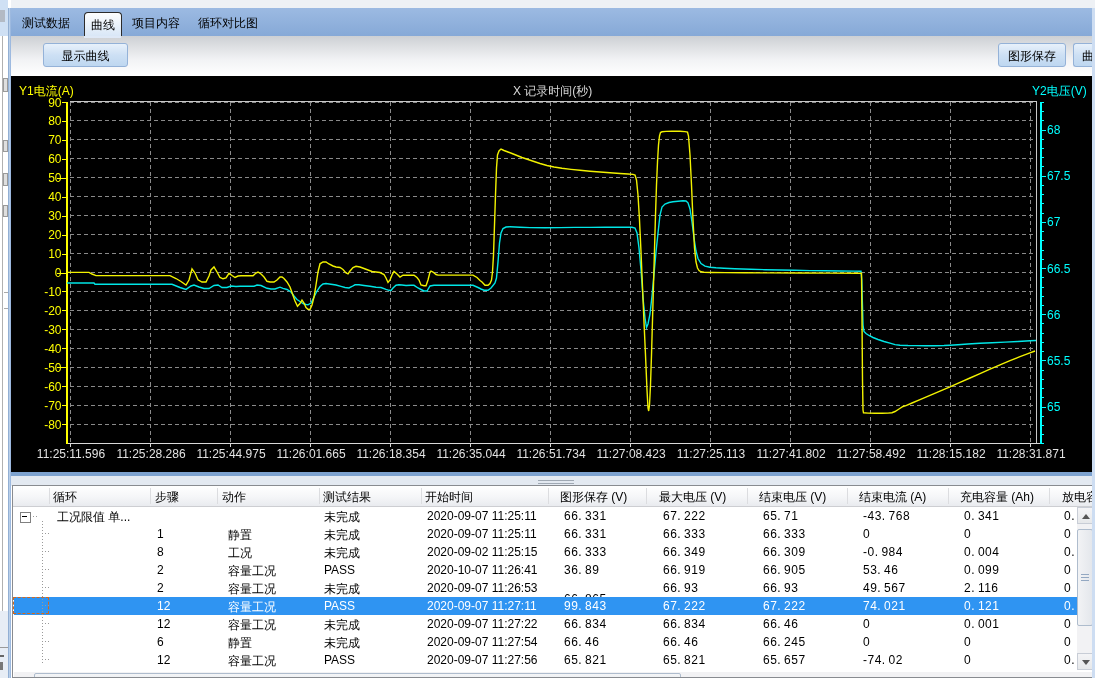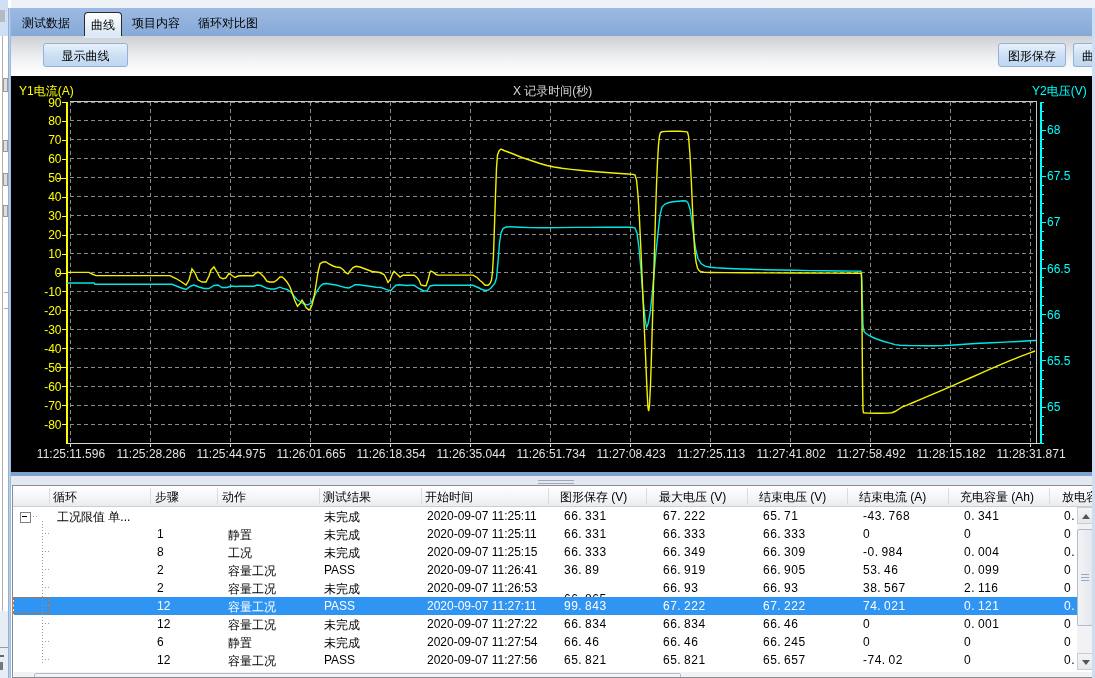--- a/index.html
+++ b/index.html
@@ -253,49 +253,49 @@
 <span style="position:absolute;left:649px;top:2px;letter-spacing:0.5px">66. 333</span>
 <span style="position:absolute;left:749px;top:2px;letter-spacing:0.5px">66. 333</span>
 <span style="position:absolute;left:849px;top:2px;letter-spacing:0.5px">0</span>
 <span style="position:absolute;left:950px;top:2px;letter-spacing:0.5px">0</span>
 <span style="position:absolute;left:1050px;top:2px;letter-spacing:0.5px">0</span>
 </div>
 <div style="position:absolute;left:1px;top:57px;width:1063px;height:18px;">
 <span style="position:absolute;left:143px;top:2px">8</span>
 <span style="position:absolute;left:214px;top:2px;white-space:nowrap">工况</span>
 <span style="position:absolute;left:310px;top:2px;white-space:nowrap">未完成</span>
-<span style="position:absolute;left:413px;top:2px;white-space:nowrap">2020-09-07 11:25:15</span>
+<span style="position:absolute;left:413px;top:2px;white-space:nowrap">2020-09-02 11:25:15</span>
 <span style="position:absolute;left:550px;top:2px;letter-spacing:0.5px">66. 333</span>
 <span style="position:absolute;left:649px;top:2px;letter-spacing:0.5px">66. 349</span>
 <span style="position:absolute;left:749px;top:2px;letter-spacing:0.5px">66. 309</span>
 <span style="position:absolute;left:849px;top:2px;letter-spacing:0.5px">-0. 984</span>
 <span style="position:absolute;left:950px;top:2px;letter-spacing:0.5px">0. 004</span>
 <span style="position:absolute;left:1050px;top:2px;letter-spacing:0.5px">0.</span>
 </div>
 <div style="position:absolute;left:1px;top:75px;width:1063px;height:18px;">
 <span style="position:absolute;left:143px;top:2px">2</span>
 <span style="position:absolute;left:214px;top:2px;white-space:nowrap">容量工况</span>
 <span style="position:absolute;left:310px;top:2px;white-space:nowrap">PASS</span>
-<span style="position:absolute;left:413px;top:2px;white-space:nowrap">2020-09-07 11:26:41</span>
+<span style="position:absolute;left:413px;top:2px;white-space:nowrap">2020-10-07 11:26:41</span>
 <span style="position:absolute;left:550px;top:2px;letter-spacing:0.5px">36. 89</span>
 <span style="position:absolute;left:649px;top:2px;letter-spacing:0.5px">66. 919</span>
 <span style="position:absolute;left:749px;top:2px;letter-spacing:0.5px">66. 905</span>
 <span style="position:absolute;left:849px;top:2px;letter-spacing:0.5px">53. 46</span>
 <span style="position:absolute;left:950px;top:2px;letter-spacing:0.5px">0. 099</span>
 <span style="position:absolute;left:1050px;top:2px;letter-spacing:0.5px">0</span>
 </div>
 <div style="position:absolute;left:1px;top:93px;width:1063px;height:18px;">
 <span style="position:absolute;left:143px;top:2px">2</span>
 <span style="position:absolute;left:214px;top:2px;white-space:nowrap">容量工况</span>
 <span style="position:absolute;left:310px;top:2px;white-space:nowrap">未完成</span>
 <span style="position:absolute;left:413px;top:2px;white-space:nowrap">2020-09-07 11:26:53</span>
 <span style="position:absolute;left:550px;top:13px;letter-spacing:0.5px">66. 865</span>
 <span style="position:absolute;left:649px;top:2px;letter-spacing:0.5px">66. 93</span>
 <span style="position:absolute;left:749px;top:2px;letter-spacing:0.5px">66. 93</span>
-<span style="position:absolute;left:849px;top:2px;letter-spacing:0.5px">38. 567</span>
+<span style="position:absolute;left:849px;top:2px;letter-spacing:0.5px">49. 567</span>
 <span style="position:absolute;left:950px;top:2px;letter-spacing:0.5px">2. 116</span>
 <span style="position:absolute;left:1050px;top:2px;letter-spacing:0.5px">0</span>
 </div>
 <div style="position:absolute;left:1px;top:111px;width:1063px;height:18px;background:#2f94f2;color:#ffffff;">
 <span style="position:absolute;left:143px;top:2px">12</span>
 <span style="position:absolute;left:214px;top:2px;white-space:nowrap">容量工况</span>
 <span style="position:absolute;left:310px;top:2px;white-space:nowrap">PASS</span>
 <span style="position:absolute;left:413px;top:2px;white-space:nowrap">2020-09-07 11:27:11</span>
 <span style="position:absolute;left:550px;top:2px;letter-spacing:0.5px">99. 843</span>
 <span style="position:absolute;left:649px;top:2px;letter-spacing:0.5px">67. 222</span>

